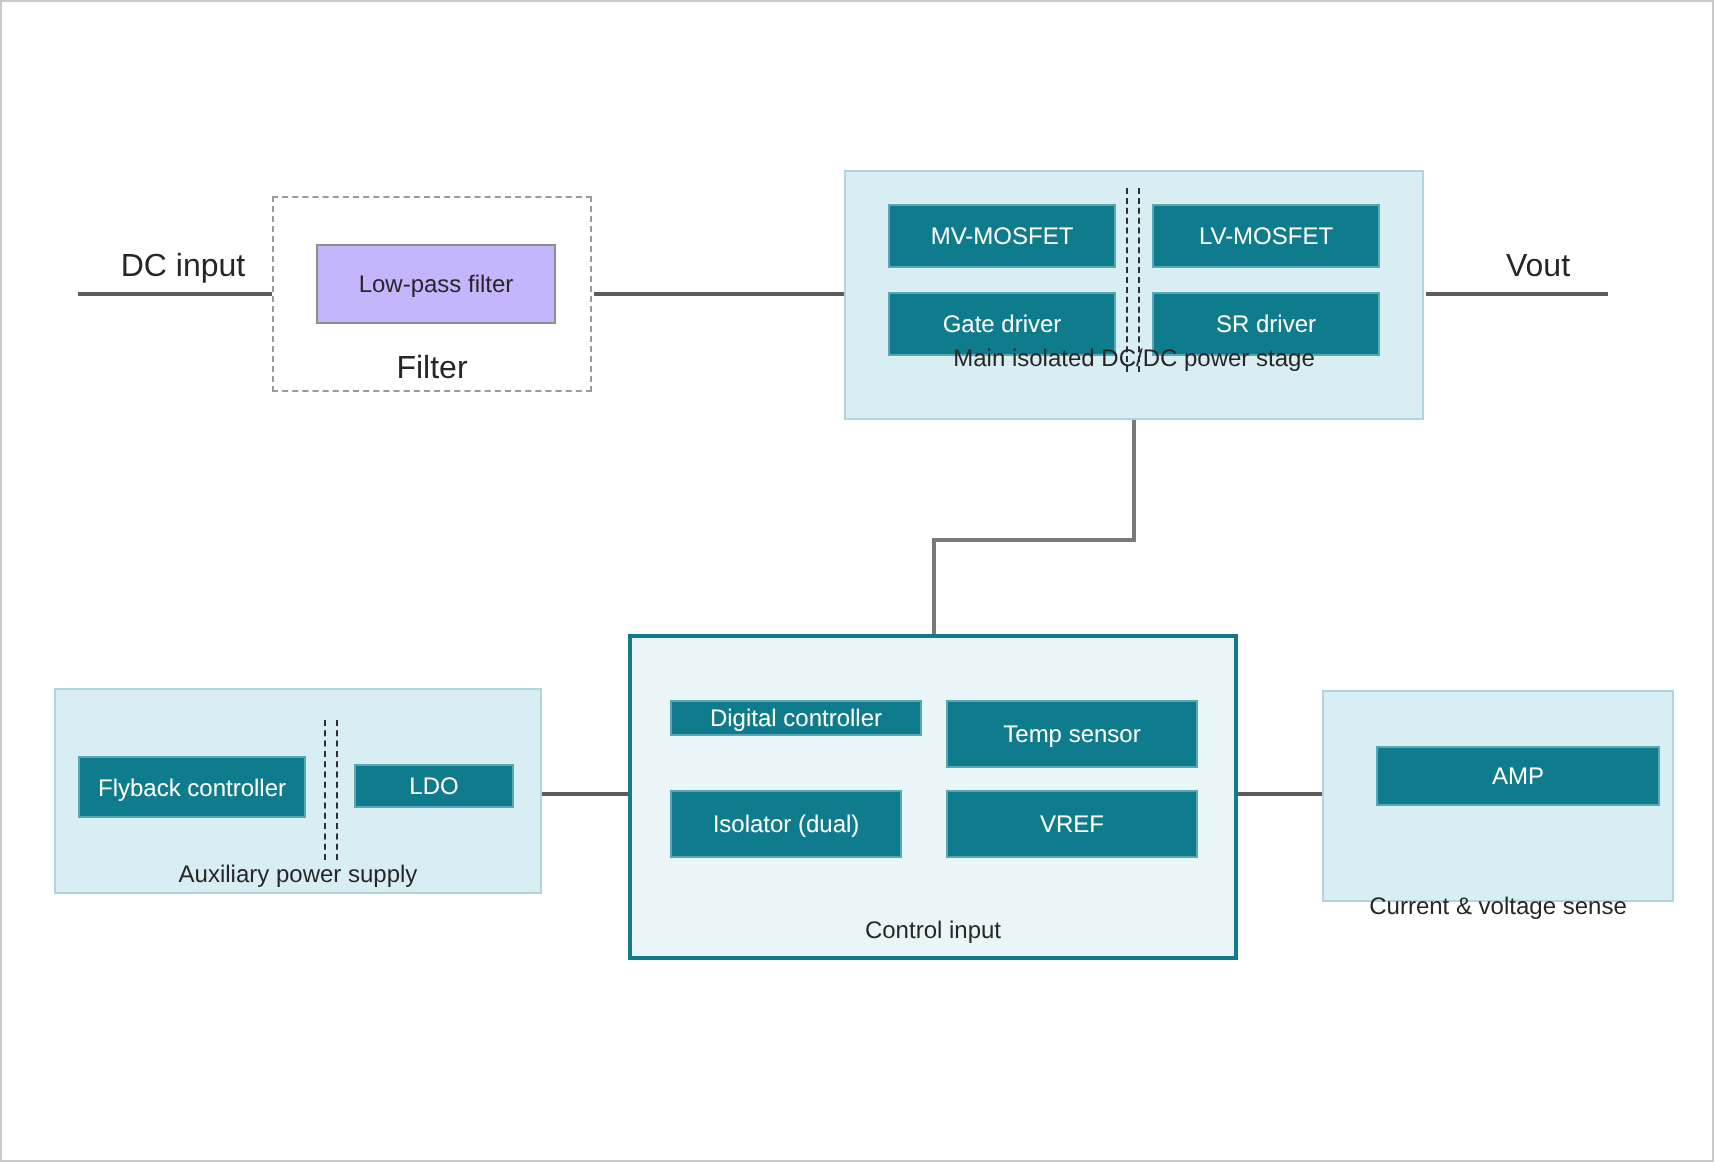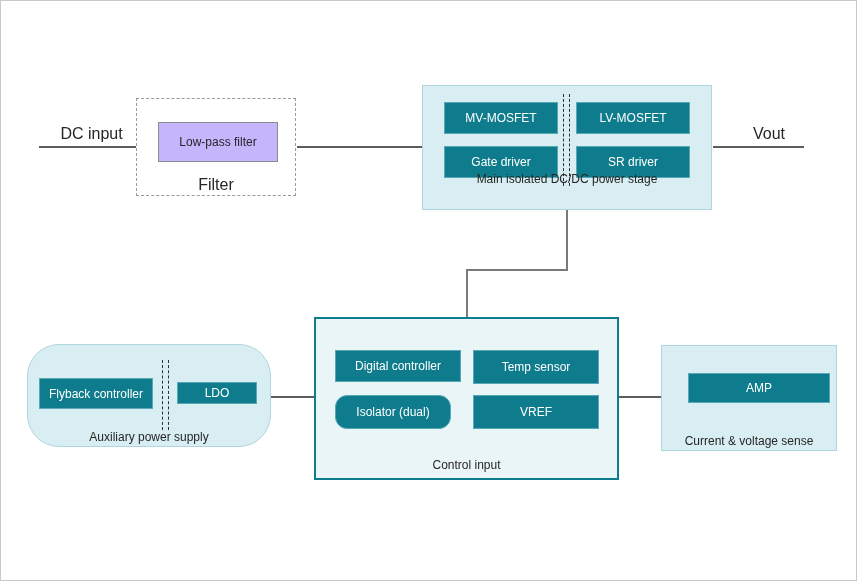--- a/index.html
+++ b/index.html
@@ -65,38 +65,38 @@
     <div class="caption" style="top:86px;">Main isolated DC/DC power stage</div>
   </div>
 
   <div class="text" style="left:736px; top:126px; width:64px;">Vout</div>
   <div class="wire" style="left:712px; top:145px; width:91px; height:2px;"></div>
 
   <div class="connector" style="left:565px; top:209px; width:2px; height:61px;"></div>
   <div class="connector" style="left:465px; top:268px; width:102px; height:2px;"></div>
   <div class="connector" style="left:465px; top:268px; width:2px; height:48px;"></div>
 
-  <div class="panel" style="left:26px; top:343px; width:244px; height:103px;border-radius:32px;">
+  <div class="panel" style="left:26px; top:343px; width:244px; height:103px;">
     <div class="node" style="left:11px; top:33px; width:114px; height:31px;">Flyback controller</div>
     <div class="node" style="left:149px; top:37px; width:80px; height:22px;">LDO</div>
     <div class="barrier" style="left:134px; top:15px; height:70px;"></div>
     <div class="barrier" style="left:140px; top:15px; height:70px;"></div>
     <div class="caption" style="top:85px;">Auxiliary power supply</div>
   </div>
 
   <div class="wire" style="left:270px; top:395px; width:43px; height:2px;"></div>
 
   <div class="panel-control" style="left:313px; top:316px; width:305px; height:163px;">
-    <div class="node" style="left:19px; top:31px; width:126px; height:32px;">Digital controller</div>
+    <div class="node" style="left:19px; top:31px; width:126px; height:18px;">Digital controller</div>
     <div class="node" style="left:157px; top:31px; width:126px; height:34px;">Temp sensor</div>
-    <div class="node" style="left:19px; top:76px; width:116px; height:34px;border-radius:12px;">Isolator (dual)</div>
+    <div class="node" style="left:19px; top:76px; width:116px; height:34px;">Isolator (dual)</div>
     <div class="node" style="left:157px; top:76px; width:126px; height:34px;">VREF</div>
     <div class="caption" style="top:139px;">Control input</div>
   </div>
 
   <div class="wire" style="left:618px; top:395px; width:42px; height:2px;"></div>
 
   <div class="panel" style="left:660px; top:344px; width:176px; height:106px;">
     <div class="node" style="left:26px; top:27px; width:142px; height:30px;">AMP</div>
-    <div class="caption" style="top:88px;">Current &amp; voltage sense</div>
+    <div class="caption" style="top:100px;">Current &amp; voltage sense</div>
   </div>
 
 </div>
 
 </body></html>

